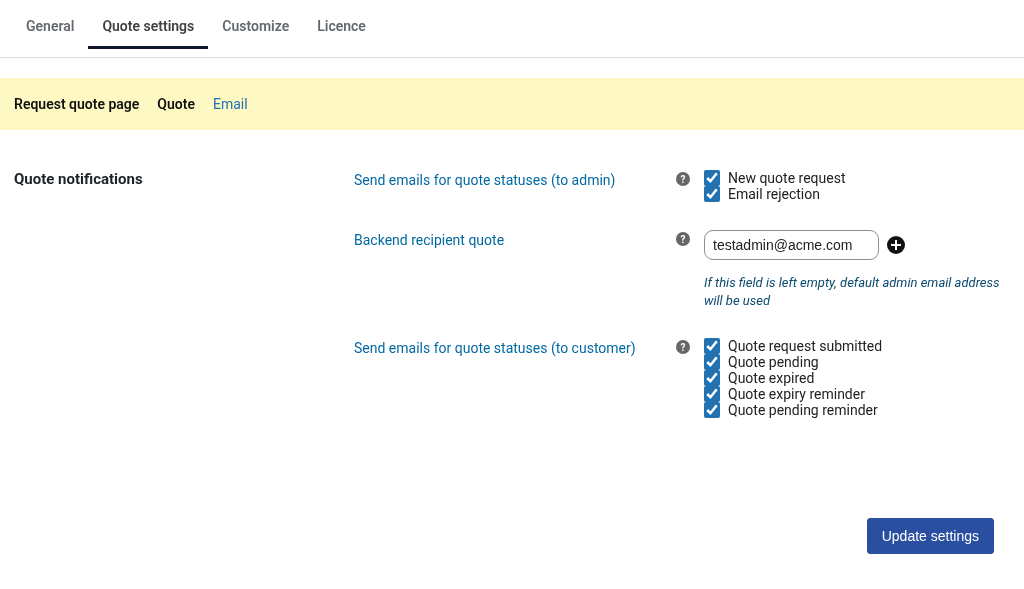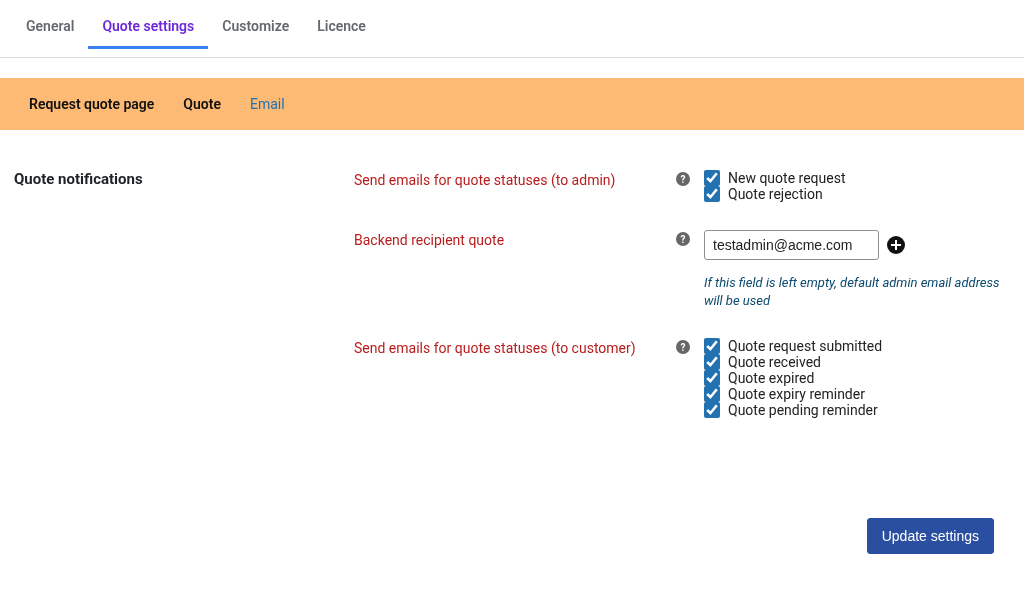--- a/index.html
+++ b/index.html
@@ -17,29 +17,29 @@
     }
     .top-tab {
       padding: 10px 14px 12px 14px;
       color: #646970;
       cursor: pointer;
       font-weight: 600;
       font-size: 14px;
       border-bottom: 3px solid transparent;
     }
     .top-tab.active {
-      color: #6d28d9;
-      border-bottom: 3px solid #3b82f6;
+      color: #404040;
+      border-bottom: 3px solid #0f172a;
     }
     .sub-nav {
-      background: #fdba74;
-      padding: 18px 29px;
+      background: #fef9c3;
+      padding: 18px 14px;
       margin-top: 20px;
       display: flex;
-      gap: 29px;
+      gap: 18px;
     }
     .sub-nav-item {
       color: #111;
       font-weight: 600;
       font-size: 14px;
       cursor: pointer;
     }
     .sub-nav-item.active {
       color: #2271b1;
       font-weight: 400;
@@ -53,21 +53,21 @@
       grid-template-columns: 340px 320px 20px auto;
       row-gap: 28px;
       align-items: start;
     }
     .section-title {
       font-weight: 700;
       font-size: 15px;
       color: #1d2327;
     }
     .field-label {
-      color: #b91c1c;
+      color: #0369a1;
       font-size: 14px;
       padding-top: 2px;
     }
     .help-col {
       display: flex;
       align-items: flex-start;
       padding-top: 2px;
       justify-content: flex-end;
     }
     .help-icon {
@@ -102,21 +102,21 @@
       cursor: pointer;
     }
     input[type="checkbox"] {
       width: 16px;
       height: 16px;
       accent-color: #2271b1;
       cursor: pointer;
     }
     .text-input {
       border: 1px solid #8c8f94;
-      border-radius: 3px;
+      border-radius: 9px;
       padding: 6px 8px;
       font-size: 14px;
       width: 175px;
       color: #222;
       background: #fff;
     }
     .email-row {
       display: flex;
       align-items: center;
       gap: 8px;
@@ -184,21 +184,21 @@
         <span class="help-icon">?</span>
       </div>
     <div class="field-value">
       <div class="checkbox-list">
         <div class="checkbox-row">
           <input type="checkbox" checked="" style="">
           <label>New quote request</label>
         </div>
         <div class="checkbox-row">
           <input type="checkbox" checked="" style="">
-          <label>Quote rejection</label>
+          <label>Email rejection</label>
         </div>
       </div>
     </div>
 
     <div></div>
     <div class="field-label">Backend recipient quote</div>
     <div class="help-col">
         <span class="help-icon">?</span>
       </div>
     <div class="field-value">
@@ -219,21 +219,21 @@
         <span class="help-icon">?</span>
       </div>
     <div class="field-value">
       <div class="checkbox-list">
         <div class="checkbox-row">
           <input type="checkbox" checked="" style="">
           <label>Quote request submitted</label>
         </div>
         <div class="checkbox-row">
           <input type="checkbox" checked="" style="">
-          <label>Quote received</label>
+          <label>Quote pending</label>
         </div>
         <div class="checkbox-row">
           <input type="checkbox" checked="" style="">
           <label>Quote expired</label>
         </div>
         <div class="checkbox-row">
           <input type="checkbox" checked="" style="">
           <label>Quote expiry reminder</label>
         </div>
         <div class="checkbox-row">

